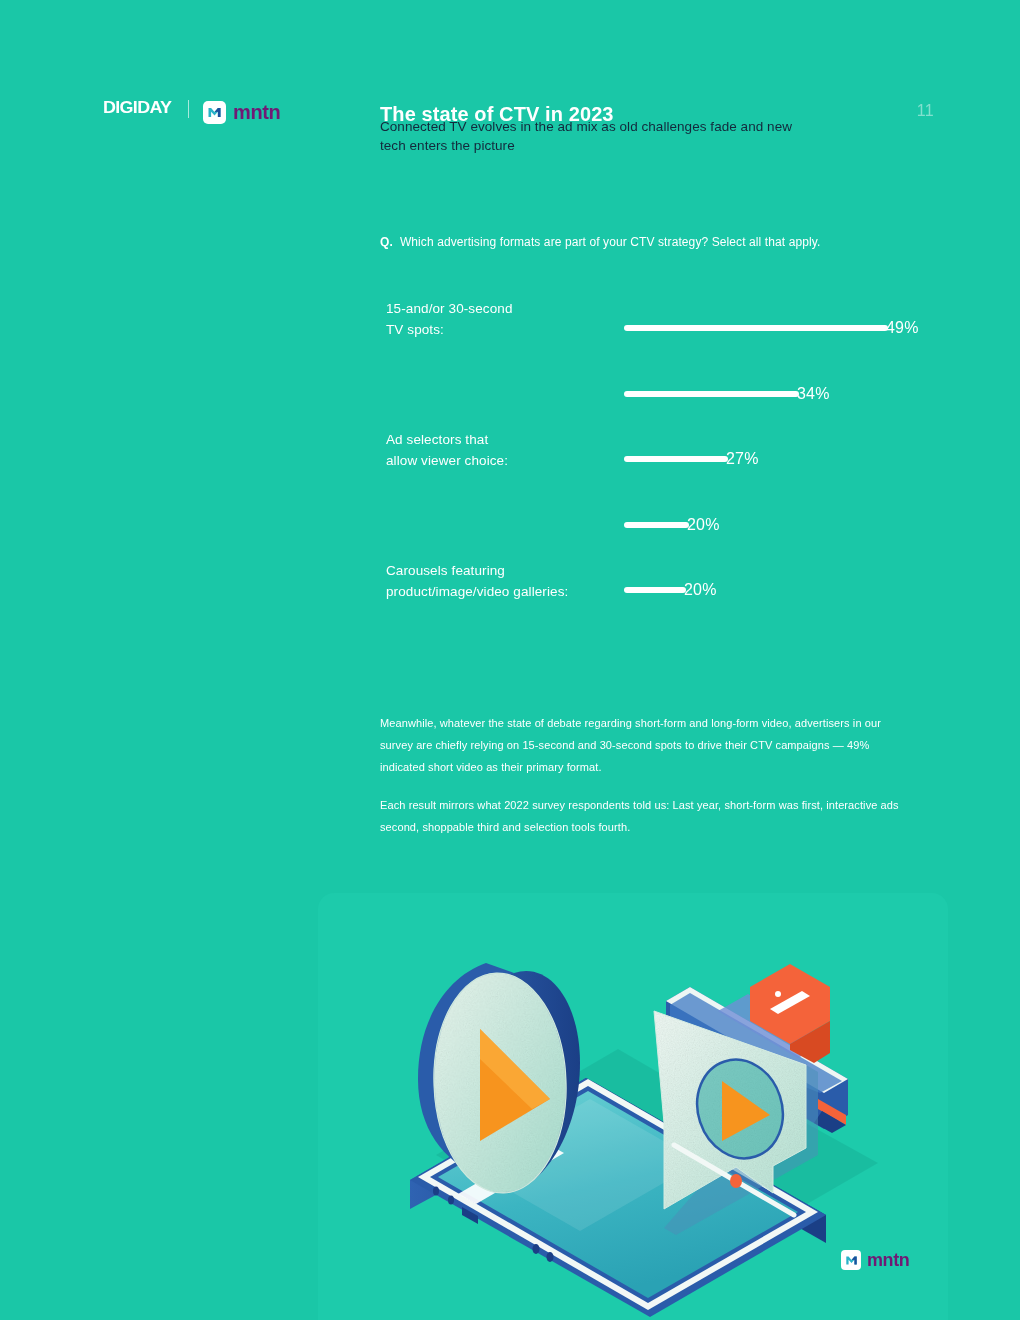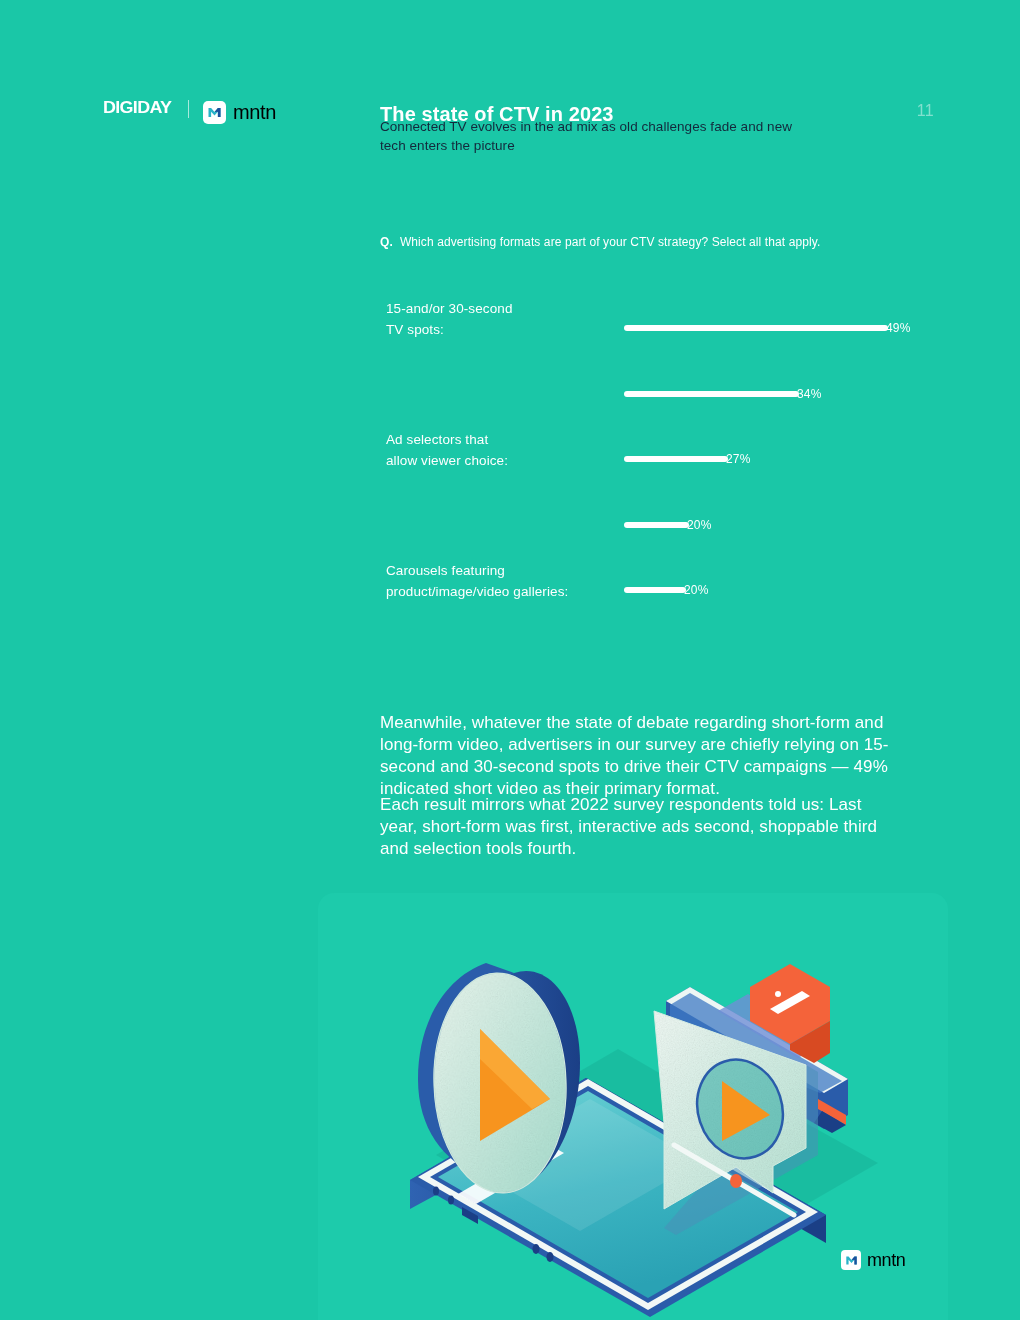--- a/index.html
+++ b/index.html
@@ -48,23 +48,23 @@
   .mntn-mark {
     width: 23px;
     height: 23px;
     border-radius: 5px;
     background: #ffffff;
     display: flex;
     align-items: center;
     justify-content: center;
   }
   .mntn-word {
-    color: #000000;
+    color: #701a75;
     font-size: 20px;
-    font-weight: normal;
+    font-weight: bold;
     letter-spacing: -0.4px;
     line-height: 1;
   }
 
   .doc-title {
     position: absolute;
     left: 380px;
     top: 103px;
     font-size: 20px;
     font-weight: bold;
@@ -134,36 +134,36 @@
     height: 22px;
     display: flex;
     align-items: center;
   }
   .bar {
     height: 6px;
     border-radius: 3px;
     background: #ffffff;
   }
   .bar-value {
-    font-size: 12px;
+    font-size: 16px;
     color: #ffffff;
     font-weight: 300;
     margin-left: -2px;
     letter-spacing: 0.2px;
   }
 
   
   .body-copy {
     position: absolute;
     left: 380px;
     width: 530px;
   }
   .body-copy p {
     margin: 0 8px 22px 0;
-    font-size: 17px;
+    font-size: 11px;
     line-height: 22px;
     color: #ffffff;
     font-weight: 300;
     letter-spacing: 0.1px;
   }
 
   
   .illustration-panel {
     position: absolute;
     left: 318px;

